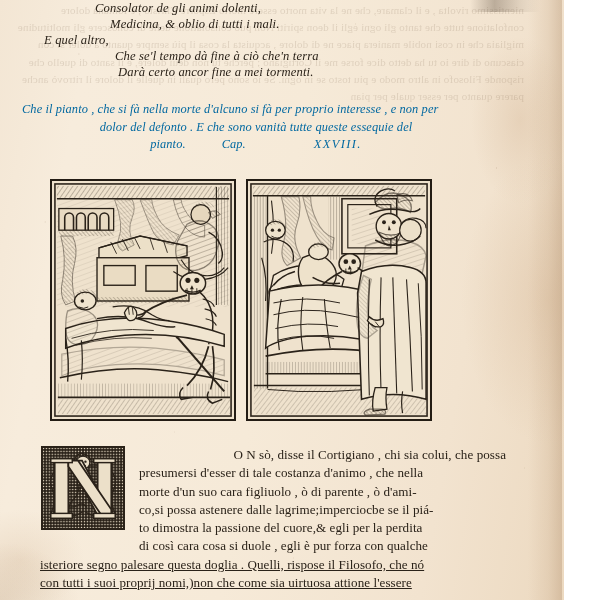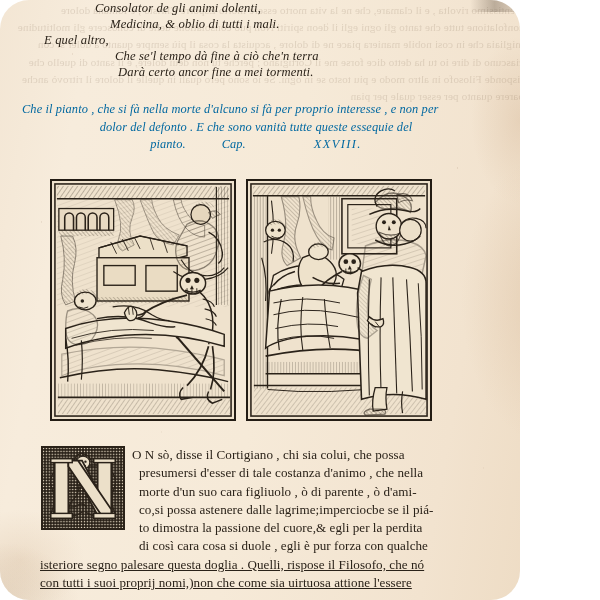--- a/index.html
+++ b/index.html
@@ -7,25 +7,24 @@
     padding: 0;
     width: 600px;
     height: 600px;
     overflow: hidden;
     background: #ffffff;
     font-family: "Liberation Serif", serif;
   }
 
   #page-root {
     position: relative;
-    width: 520px;
+    width: 564px;
     height: 600px;
     background: #ffffff;
     overflow: hidden;
-    border-radius: 29px;
   }
 
   
   .sheet {
     position: absolute;
     left: 0;
     top: 0;
     width: 568px;
     height: 600px;
     background:
@@ -183,21 +182,21 @@
     width: 466px;
     font-size: 13.1px;
     line-height: 18.3px;
     letter-spacing: 0.05px;
     color: #2a2219;
   }
   .prose .ln {
     display: block;
     white-space: nowrap;
   }
-  .prose .indent-initial { padding-left: 92px; }
+  .prose .indent-initial { padding-left: 92px; text-align: right; }
   .prose .indent-hang    { padding-left: 99px; }
   .prose .full           { padding-left: 0; text-decoration: underline; }
 
   
   .corner-shade {
     position: absolute;
     left: 0;
     bottom: 0;
     width: 120px;
     height: 90px;

